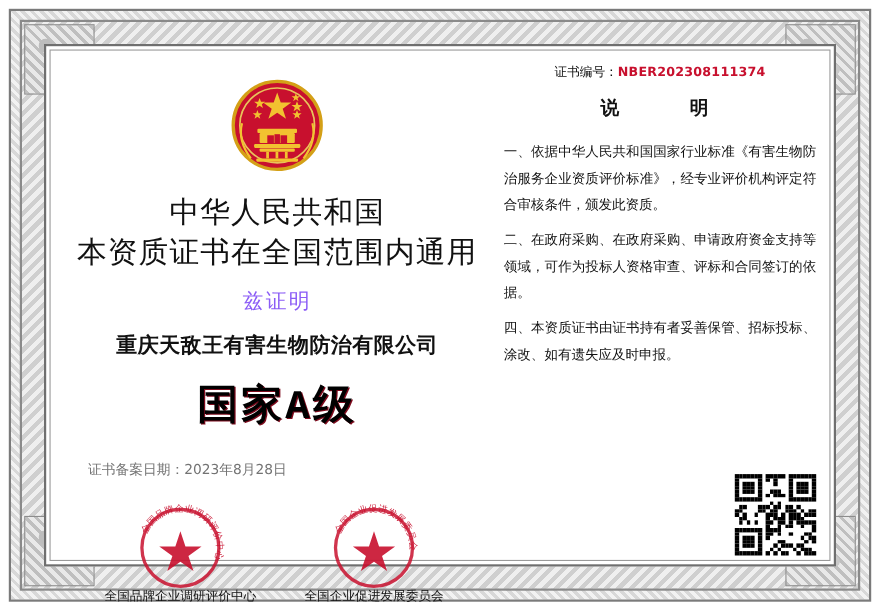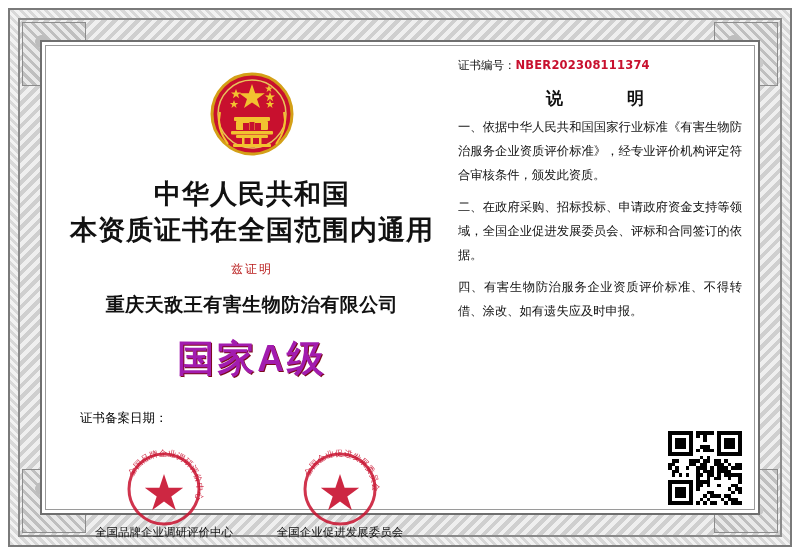--- a/index.html
+++ b/index.html
@@ -95,58 +95,58 @@
     position: relative;
     margin-top: 2px;
   }
   .emblem-wrap svg { display: block; }
 
   
   .main-title {
     margin-top: 10px;
     font-family: "DejaVu Sans", sans-serif;
     font-size: 27px;
-    font-weight: bold;
+    font-weight: normal;
     color: #111111;
     letter-spacing: 1px;
     line-height: 1.32;
     text-align: center;
   }
   .zheng-ming {
     margin-top: 14px;
     font-family: "DejaVu Sans", sans-serif;
-    font-size: 12px;
-    color: #b91c1c;
+    font-size: 19px;
+    color: #8b5cf6;
     letter-spacing: 2px;
   }
   .company {
     margin-top: 14px;
     font-family: Liberation Mono, monospace;
     font-size: 19px;
     font-weight: bold;
     color: #111111;
     letter-spacing: 0.5px;
   }
   .grade {
     margin-top: 16px;
-    font-family: Liberation Sans, sans-serif;
+    font-family: Liberation Mono, monospace;
     font-size: 37px;
     font-weight: bold;
-    color: #a21caf;
+    color: #000000;
     letter-spacing: 3px;
     text-shadow: 1px 1px 0 #7d0a1c;
   }
   .record-lines {
     margin-top: 22px;
     width: 100%;
     padding-left: 28px;
     box-sizing: border-box;
     font-family: "DejaVu Sans", sans-serif;
     font-size: 12.5px;
-    color: #000000;
+    color: #737373;
     line-height: 1.85;
   }
   .record-lines .rl {
     display: flex;
   }
   .record-lines .rl-label { white-space: nowrap; }
   .record-lines .rl-value { white-space: nowrap; }
 
   
   .seals {
@@ -171,42 +171,42 @@
   .seal-stamp svg { display:block; }
   .seal-caption {
     font-family: "DejaVu Sans", sans-serif;
     font-size: 11.5px;
     color: #111111;
     margin-top: -12px;
   }
 
   
   .cert-no {
-    text-align: left;
+    text-align: center;
     font-family: "DejaVu Sans", sans-serif;
     font-size: 11.5px;
     color: #111111;
     white-space: nowrap;
   }
   .cert-no .num {
     color: #c8102e;
     font-weight: bold;
     letter-spacing: 0.2px;
   }
   .shuoming-title {
     text-align: center;
     font-family: Liberation Mono, monospace;
     font-size: 17px;
     font-weight: bold;
     color: #111111;
     letter-spacing: 10px;
     margin-top: 14px;
   }
   .clauses {
-    margin-top: 6px;
+    margin-top: 17px;
     font-family: "DejaVu Sans", sans-serif;
     font-size: 12.3px;
     color: #111111;
     line-height: 1.95;
   }
   .clause {
     margin-bottom: 8px;
     text-align: justify;
     text-justify: inter-ideograph;
   }
@@ -292,20 +292,21 @@
 
       <div class="zheng-ming">兹证明</div>
 
       <div class="company">重庆天敌王有害生物防治有限公司</div>
 
       <div class="grade">国家A级</div>
 
       <div class="record-lines">
         <div class="rl">
           <span class="rl-label">证书备案日期：</span>
+          <span class="rl-value">2023年8月28日</span>
         </div>
       </div>
 
       <div class="seals">
 
         <div class="seal-block">
           <div class="seal-stamp">
             <svg viewBox="0 0 96 96" width="96" height="96">
               <defs>
                 <path id="ringpath1" d="M48,48 m-33,0 a33,33 0 1,1 66,0 a33,33 0 1,1 -66,0"></path>
@@ -342,22 +343,22 @@
     <div class="right-col">
 
       <div class="cert-no">
         <span>证书编号：</span><span class="num">NBER202308111374</span>
       </div>
 
       <div class="shuoming-title">说　　明</div>
 
       <div class="clauses">
         <div class="clause">一、依据中华人民共和国国家行业标准《有害生物防治服务企业资质评价标准》，经专业评价机构评定符合审核条件，颁发此资质。</div>
-        <div class="clause">二、在政府采购、招标投标、申请政府资金支持等领域，全国企业促进发展委员会、评标和合同签订的依据。</div>
-        <div class="clause">四、有害生物防治服务企业资质评价标准、不得转借、涂改、如有遗失应及时申报。</div>
+        <div class="clause">二、在政府采购、在政府采购、申请政府资金支持等领域，可作为投标人资格审查、评标和合同签订的依据。</div>
+        <div class="clause">四、本资质证书由证书持有者妥善保管、招标投标、涂改、如有遗失应及时申报。</div>
       </div>
 
       <div class="qr">
         <div class="qr-grid" id="qr-grid">
             <i></i>
             <i></i>
             <i></i>
             <i></i>
             <i></i>
             <i></i>

